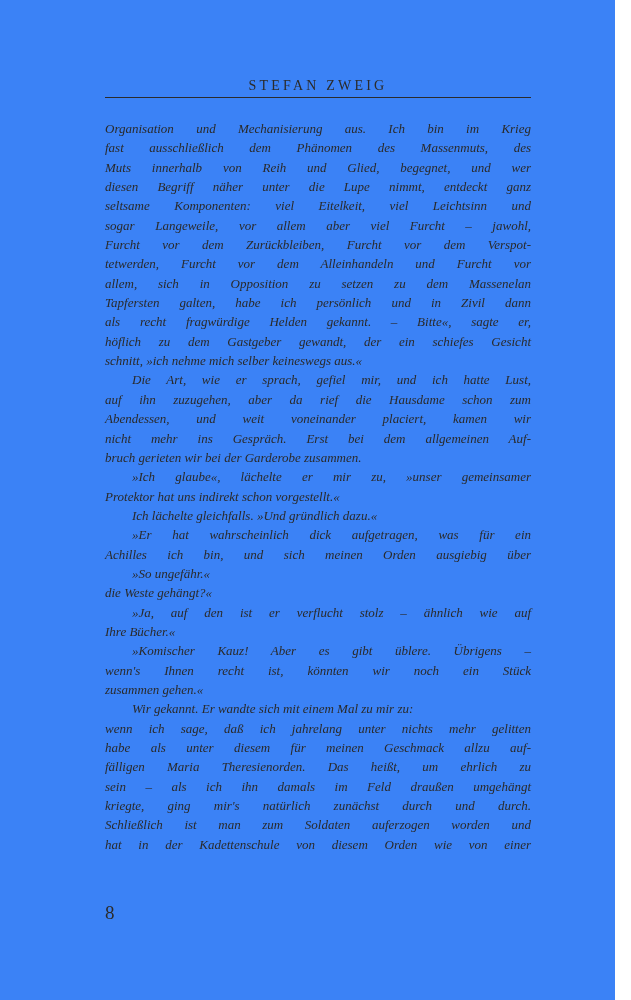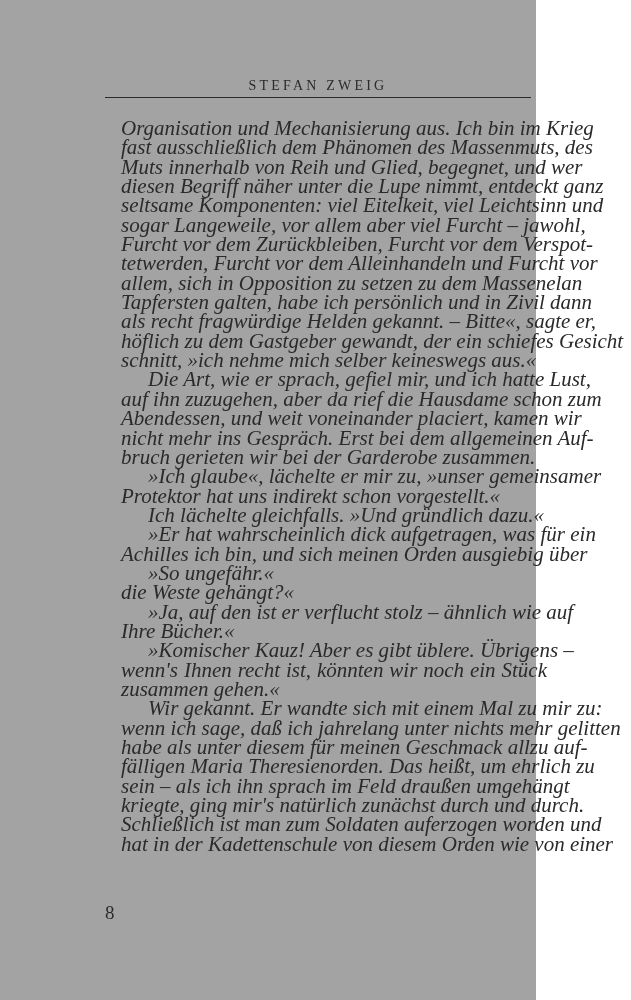--- a/index.html
+++ b/index.html
@@ -1,32 +1,32 @@
 <!DOCTYPE html>
 <html><head>
 <meta charset="utf-8">
 <style>
   html, body { margin: 0; padding: 0; background: #ffffff; }
   body { width: 631px; height: 1000px; position: relative; overflow: hidden; }
-  .page { position: absolute; left: 0; top: 0; width: 536px; height: 1000px; background: #a3a3a3; }
+  .page { position: absolute; left: 0; top: 0; width: 615px; height: 1000px; background: #3b82f6; }
   .running-head {
     position: absolute; left: 105px; width: 426px; top: 78px;
     text-align: center;
     font-family: "Liberation Serif", "DejaVu Serif", serif;
     font-size: 14px; letter-spacing: 3.2px; color: #2b2b2b;
     line-height: 16px;
   }
   .rule {
     position: absolute; left: 105px; width: 426px; top: 97px; height: 0;
     border-top: 1.3px solid #2b2b2b;
   }
   .body-text {
-    position: absolute; left: 121px; top: 119px; width: 426px;
+    position: absolute; left: 105px; top: 119px; width: 426px;
     font-family: "Liberation Serif", "DejaVu Serif", serif;
-    font-style: italic; font-size: 21px; line-height: 19.35px;
+    font-style: italic; font-size: 13px; line-height: 19.35px;
     color: #2a2a2a;
   }
   .line { display: block; white-space: nowrap; height: 19.35px; text-align: justify; text-align-last: justify; }
   .line.last { text-align-last: left; }
   .line.indent { padding-left: 27px; }
   .folio {
     position: absolute; left: 105px; top: 903px;
     font-family: "Liberation Serif", "DejaVu Serif", serif;
     font-size: 19px; color: #2b2b2b; line-height: 20px;
   }
@@ -65,19 +65,19 @@
       <span class="line last">die Weste gehängt?«</span>
       <span class="line indent">»Ja, auf den ist er verflucht stolz – ähnlich wie auf</span>
       <span class="line last">Ihre Bücher.«</span>
       <span class="line indent">»Komischer Kauz! Aber es gibt üblere. Übrigens –</span>
       <span class="line">wenn's Ihnen recht ist, könnten wir noch ein Stück</span>
       <span class="line last">zusammen gehen.«</span>
       <span class="line indent last">Wir gekannt. Er wandte sich mit einem Mal zu mir zu:</span>
       <span class="line">wenn ich sage, daß ich jahrelang unter nichts mehr gelitten</span>
       <span class="line">habe als unter diesem für meinen Geschmack allzu auf-</span>
       <span class="line">fälligen Maria Theresienorden. Das heißt, um ehrlich zu</span>
-      <span class="line">sein – als ich ihn sprach im Feld draußen umgehängt</span>
+      <span class="line">sein – als ich ihn damals im Feld draußen umgehängt</span>
       <span class="line">kriegte, ging mir's natürlich zunächst durch und durch.</span>
       <span class="line">Schließlich ist man zum Soldaten auferzogen worden und</span>
       <span class="line">hat in der Kadettenschule von diesem Orden wie von einer</span>
     </div>
   <div class="folio">8</div>
 </div>
 
 </body></html>

